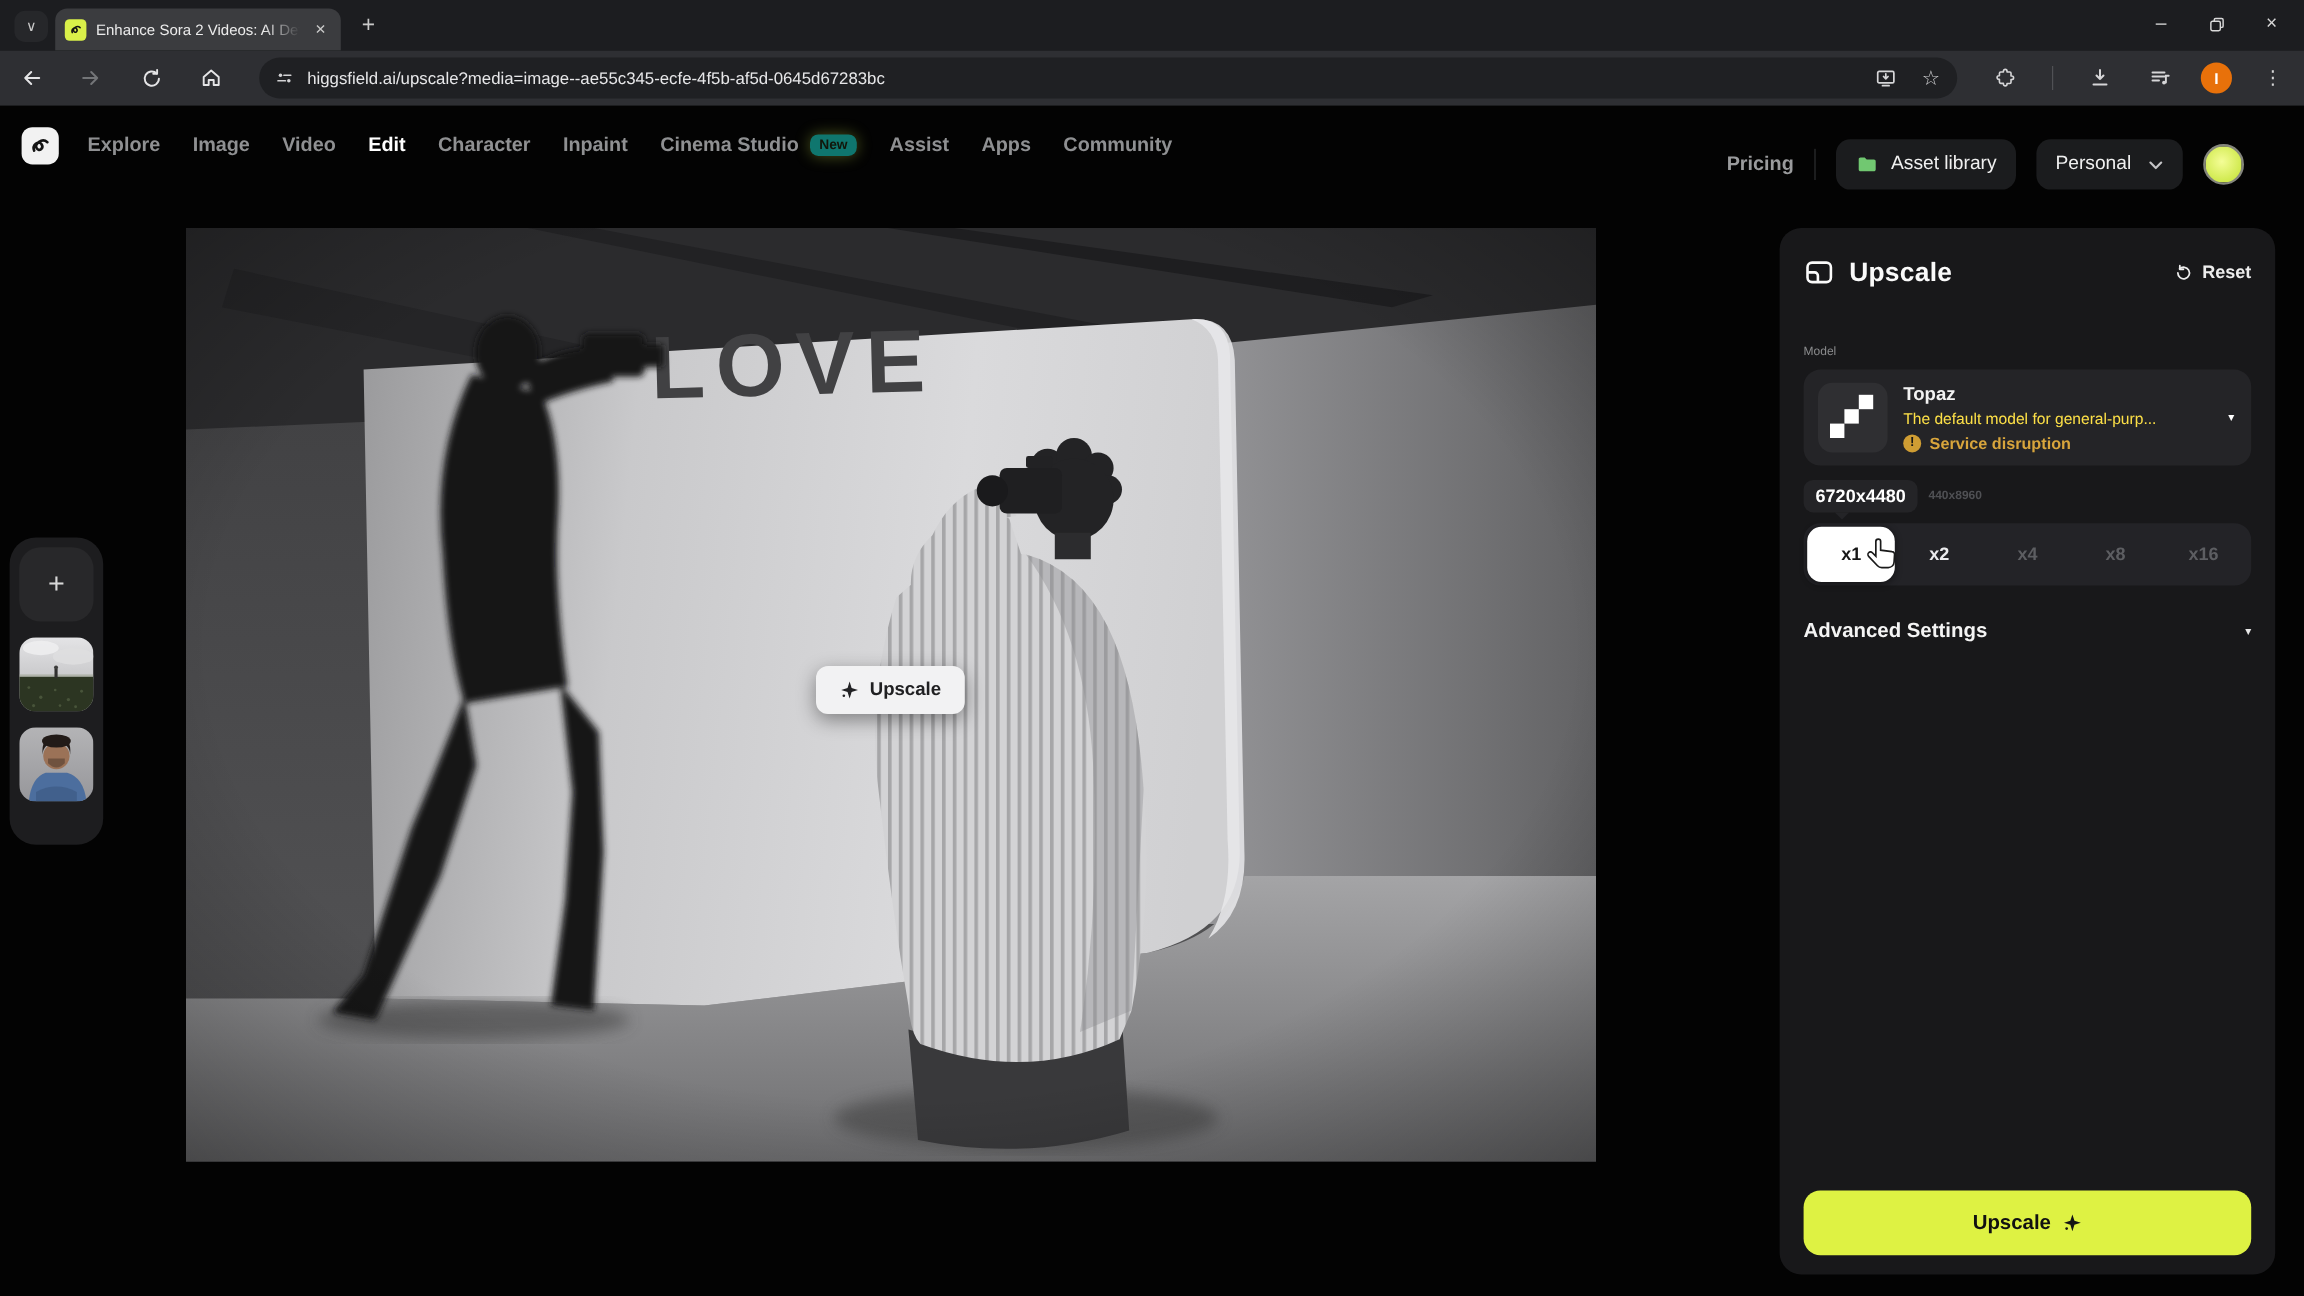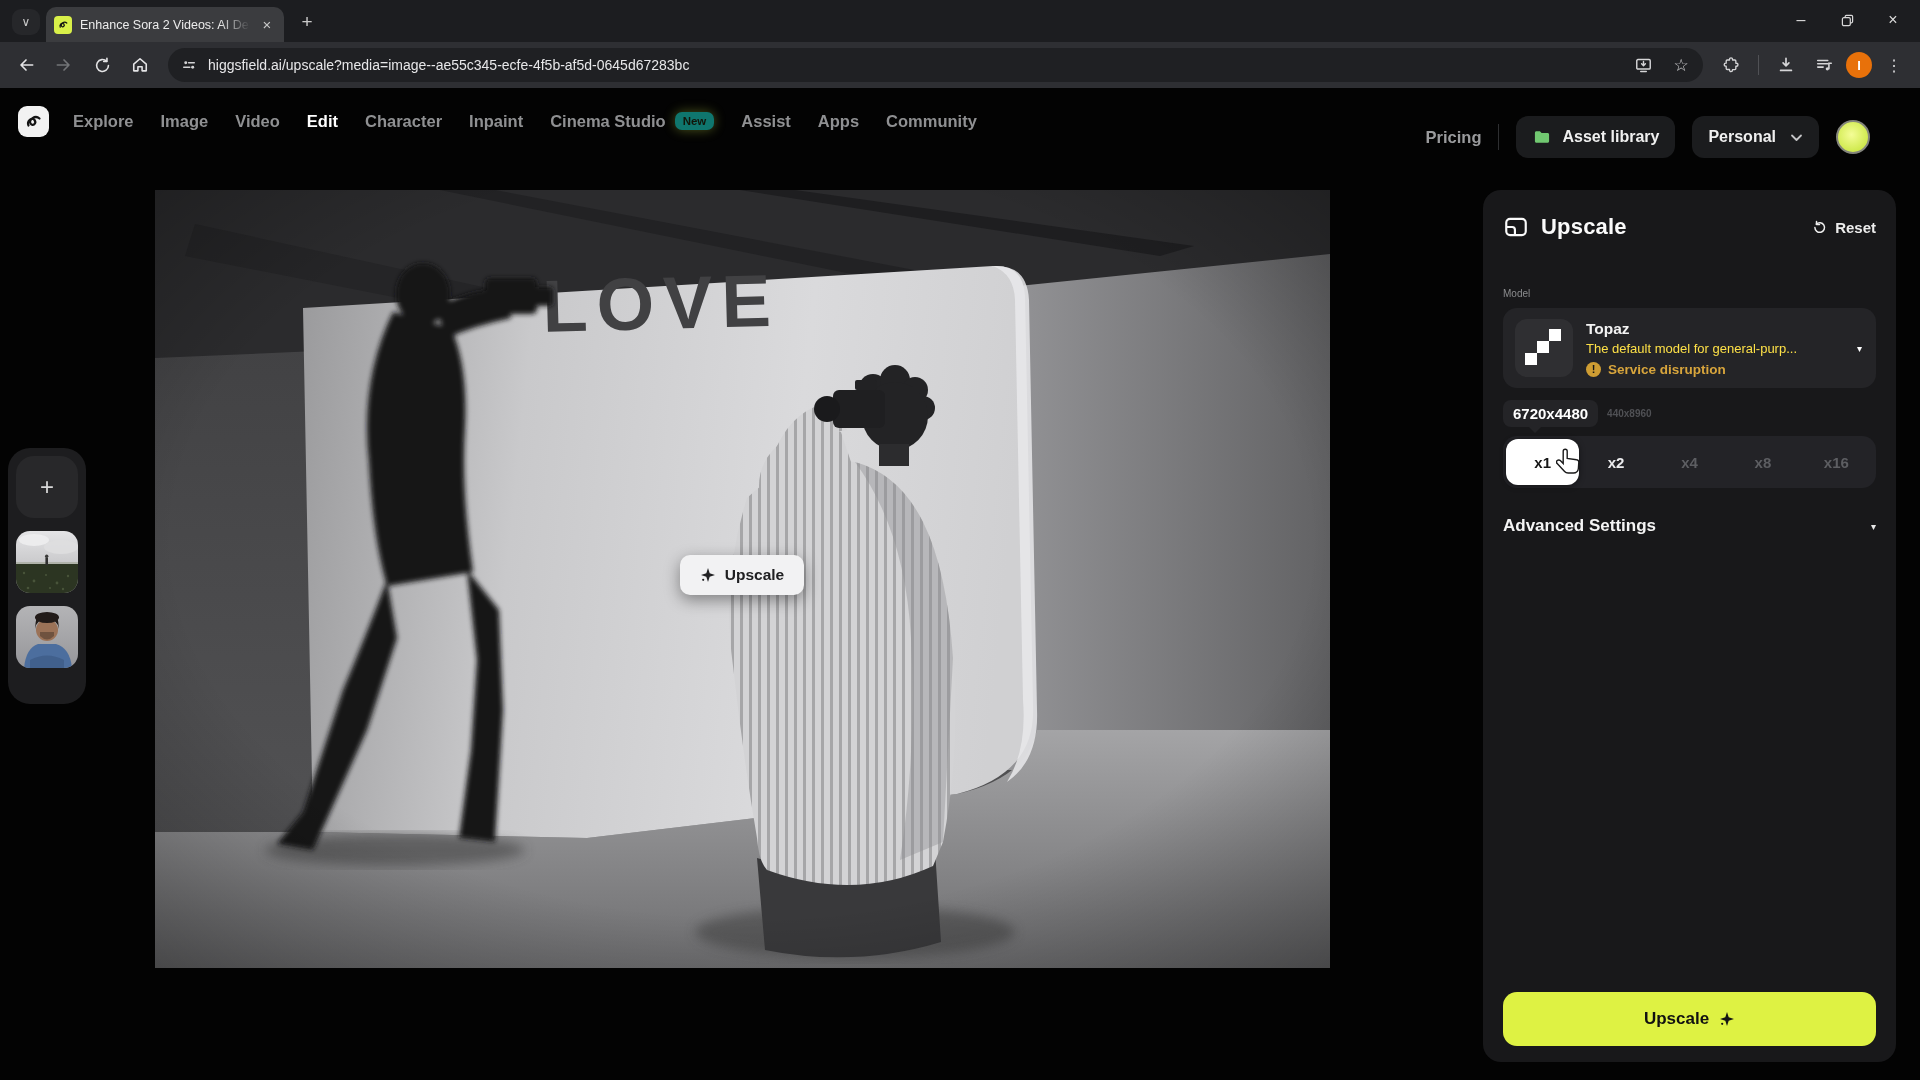--- a/index.html
+++ b/index.html
@@ -12,40 +12,40 @@
   .tabsearch { position:absolute; left:12px; top:9px; width:28px; height:26px; border-radius:9px; background:#26272a; color:#c9c9c9; font-size:12px; display:flex; align-items:center; justify-content:center; }
   .tab { position:absolute; left:46px; top:7px; width:238px; height:35px; background:#3b3c3f; border-radius:10px 10px 0 0; display:flex; align-items:center; padding:0 8px; gap:8px; }
   .favicon { width:18px; height:18px; border-radius:4px; background:#d9f049; display:flex; align-items:center; justify-content:center; flex:none; }
   .tab-title { font-size:12.5px; color:#ececec; white-space:nowrap; overflow:hidden; flex:1;
     -webkit-mask-image:linear-gradient(90deg,#000 82%,transparent); mask-image:linear-gradient(90deg,#000 82%,transparent); }
   .tab-close { color:#c9c9c9; font-size:15px; width:18px; height:18px; border-radius:50%; display:flex; align-items:center; justify-content:center; flex:none; }
   .newtab { position:absolute; left:294px; top:9px; width:26px; height:26px; color:#c9c9c9; font-size:19px; display:flex; align-items:center; justify-content:center; }
   .wincontrols { position:absolute; right:4px; top:0; height:40px; display:flex; }
   .winbtn { width:46px; height:40px; display:flex; align-items:center; justify-content:center; color:#d9d9d9; font-size:16px; }
 
-  .toolbar { position:absolute; top:42px; left:0; right:0; height:46px; background:#2e2f33; display:flex; align-items:center; padding:0 10px; gap:6px; }
+  .toolbar { position:absolute; top:42px; left:0; right:0; height:46px; background:#2e2f33; display:flex; align-items:center; padding:0 10px; gap:18px; }
   .tbtn { width:32px; height:32px; border-radius:50%; display:flex; align-items:center; justify-content:center; flex:none; }
   .urlbar { flex:1; height:34px; background:#1f2023; border-radius:17px; display:flex; align-items:center; padding:0 8px 0 12px; gap:10px; margin:0 6px; }
   .url-text { flex:1; font-size:14px; color:#e7e7e9; white-space:nowrap; overflow:hidden; }
   .star-glyph { font-size:17px; color:#d2d2d4; }
   .divider-v { width:1px; height:20px; background:#505155; margin:0 5px; flex:none; }
   .avatar-browser { width:26px; height:26px; border-radius:50%; background:#e8710a; color:#fff; font-size:13px; font-weight:700; display:flex; align-items:center; justify-content:center; flex:none; }
   .kebab { font-size:16px; color:#d6d6d8; letter-spacing:0; }
 
   
   .sitenav { position:absolute; top:88px; left:0; right:0; height:66px; display:flex; align-items:center; padding:0 50px 0 18px; }
   .logo { width:31px; height:31px; background:#f2f2f2; border-radius:9px; display:flex; align-items:center; justify-content:center; margin-right:24px; flex:none; }
   .navlinks { display:flex; align-items:center; gap:27px; }
   .navlink { font-size:16.5px; font-weight:600; color:#8f9092; display:flex; align-items:center; }
   .navlink.active { color:#ffffff; font-weight:700; }
   .badge-new { background:#0f766e; color:#12160a; font-size:11.5px; font-weight:700; padding:3px 8px; border-radius:7px; margin-left:9px; box-shadow:0 0 12px rgba(216,240,76,.35); }
   .nav-right { margin-left:auto; display:flex; align-items:center; gap:17px;margin-top:32px; }
   .pricing { font-size:16.5px; font-weight:600; color:#9a9b9d; }
   .nav-div { width:1px; height:26px; background:#2e2f31; }
-  .pillbtn { height:42px; background:#1b1c1e; border-radius:12px; display:flex; align-items:center; gap:10px; padding:0 16px; font-size:16px; font-weight:700; color:#f0f0f0; }
+  .pillbtn { height:42px; background:#1b1c1e; border-radius:12px; display:flex; align-items:center; gap:10px; padding:0 16px; font-size:16px; font-weight:400; color:#f0f0f0; }
   .pill-chev { color:#bdbdbf; font-size:10px; margin-left:4px; }
   .avatar-site { width:34px; height:34px; border-radius:50%; background:radial-gradient(circle at 45% 42%, #f4fd97, #cfe94c 72%); border:2px solid #84857c; }
 
   
   .rail { position:absolute; left:8px; top:448px; width:78px; height:256px; background:#1d1d1f; border-radius:22px; padding:8px; display:flex; flex-direction:column; align-items:center; gap:13px; }
   .rail-add { width:62px; height:62px; border-radius:18px; background:#28282a; color:#d8d8d8; font-size:24px; display:flex; align-items:center; justify-content:center; }
   .thumb { width:62px; height:62px; border-radius:14px; overflow:hidden; flex:none; }
 
   
   .canvas { position:absolute; left:155px; top:190px; width:1175px; height:778px; background:#4a4a4c; overflow:hidden; }

